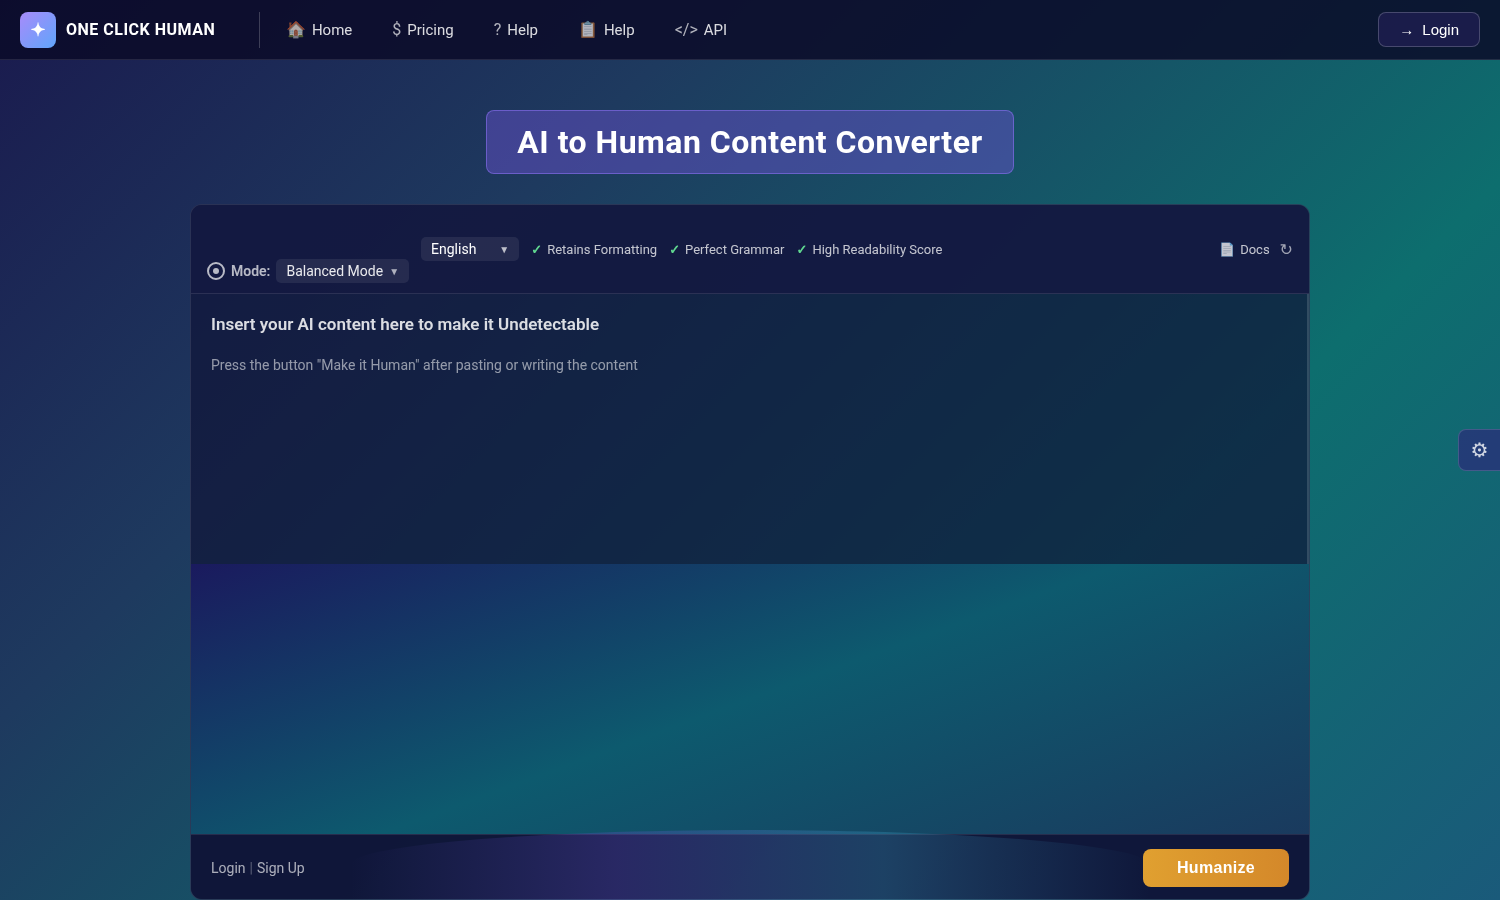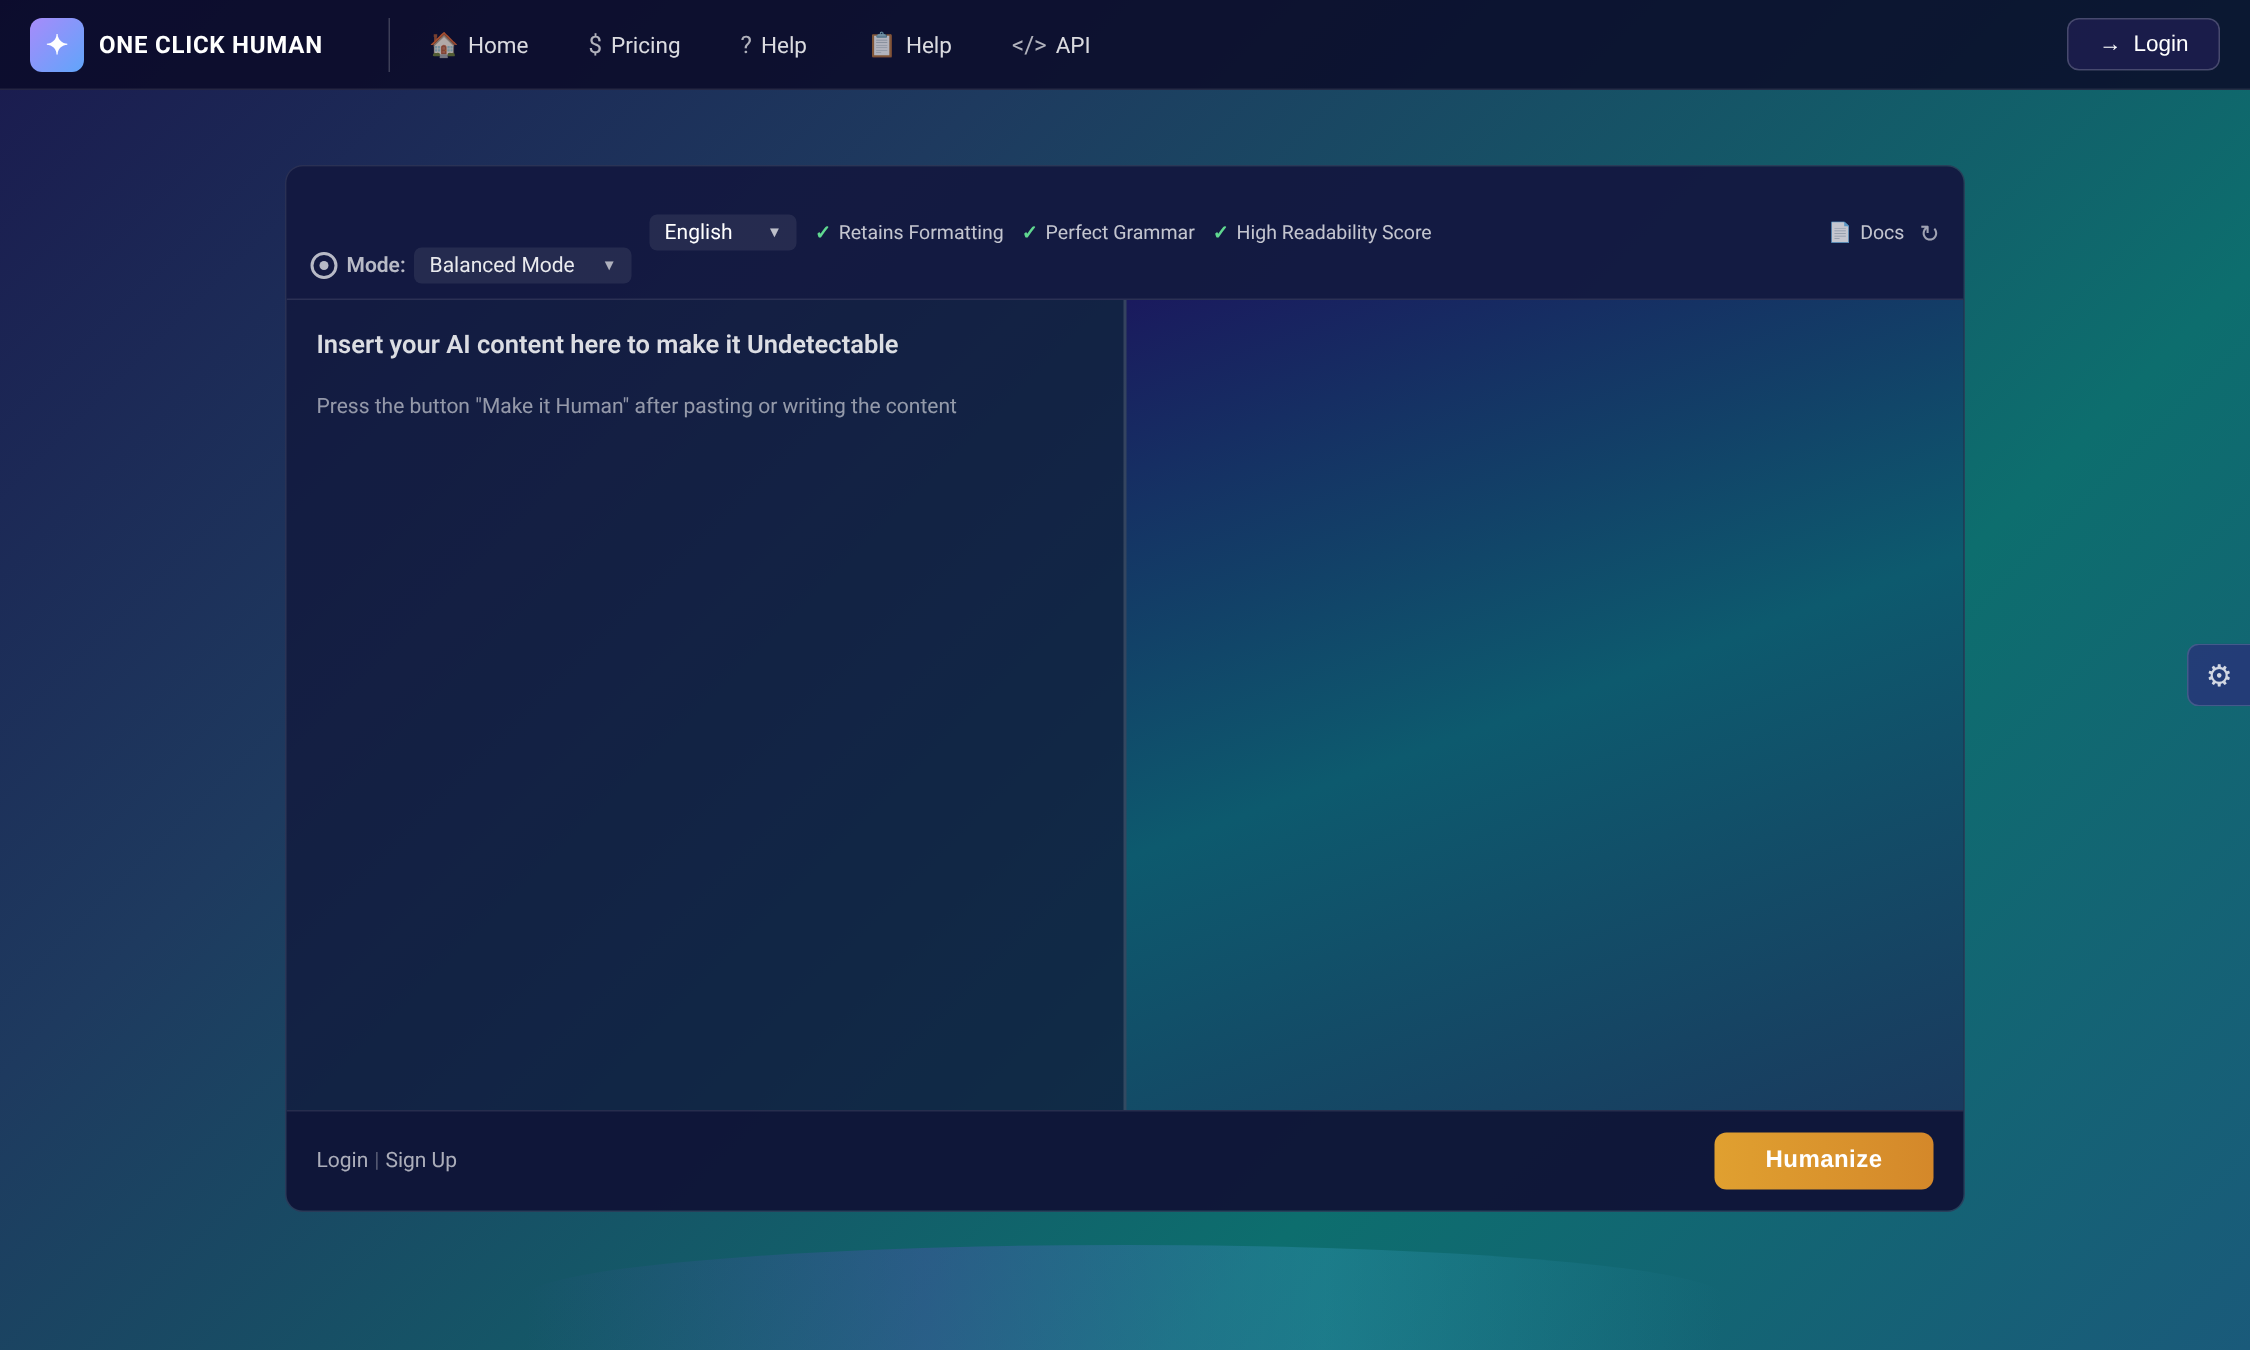--- a/index.html
+++ b/index.html
@@ -164,21 +164,21 @@
     }
 
     .mode-label {
       font-weight: 600;
       color: rgba(255,255,255,0.7);
     }
 
     .mode-dropdown {
       display: flex;
       align-items: center;
-      gap: 16px;
+      gap: 4px;
       padding: 4px 10px;
       background: rgba(255,255,255,0.08);
       border-radius: 5px;
       cursor: pointer;
       font-size: 14px;
     }
 
     .lang-dropdown {
       display: flex;
       align-items: center;
@@ -222,20 +222,21 @@
     .refresh-icon {
       font-size: 16px;
       cursor: pointer;
       color: rgba(255,255,255,0.6);
     }
 
     
     .editor-area {
       display: flex;
       height: 540px;
+      flex-direction: column;
     }
 
     .input-panel {
       flex: 1;
       border-right: 2px solid rgba(255,255,255,0.15);
       padding: 20px;
       overflow-y: auto;
       position: relative;
     }
 
@@ -367,20 +368,21 @@
     </a>
   </div>
   <button class="nav-login-btn">
     <span>→</span>
     <span>Login</span>
   </button>
 </nav>
 
 <div class="main-content">
 
+  <h1 class="page-title">AI to Human Content Converter</h1>
 
   <div class="converter-container">
 
     <div class="toolbar">
       <div class="toolbar-mode">
         <div class="mode-icon"></div>
         <span class="mode-label">Mode:</span>
         <div class="mode-dropdown">
           <span>Balanced Mode</span>
           <span class="chevron-down">▼</span>

